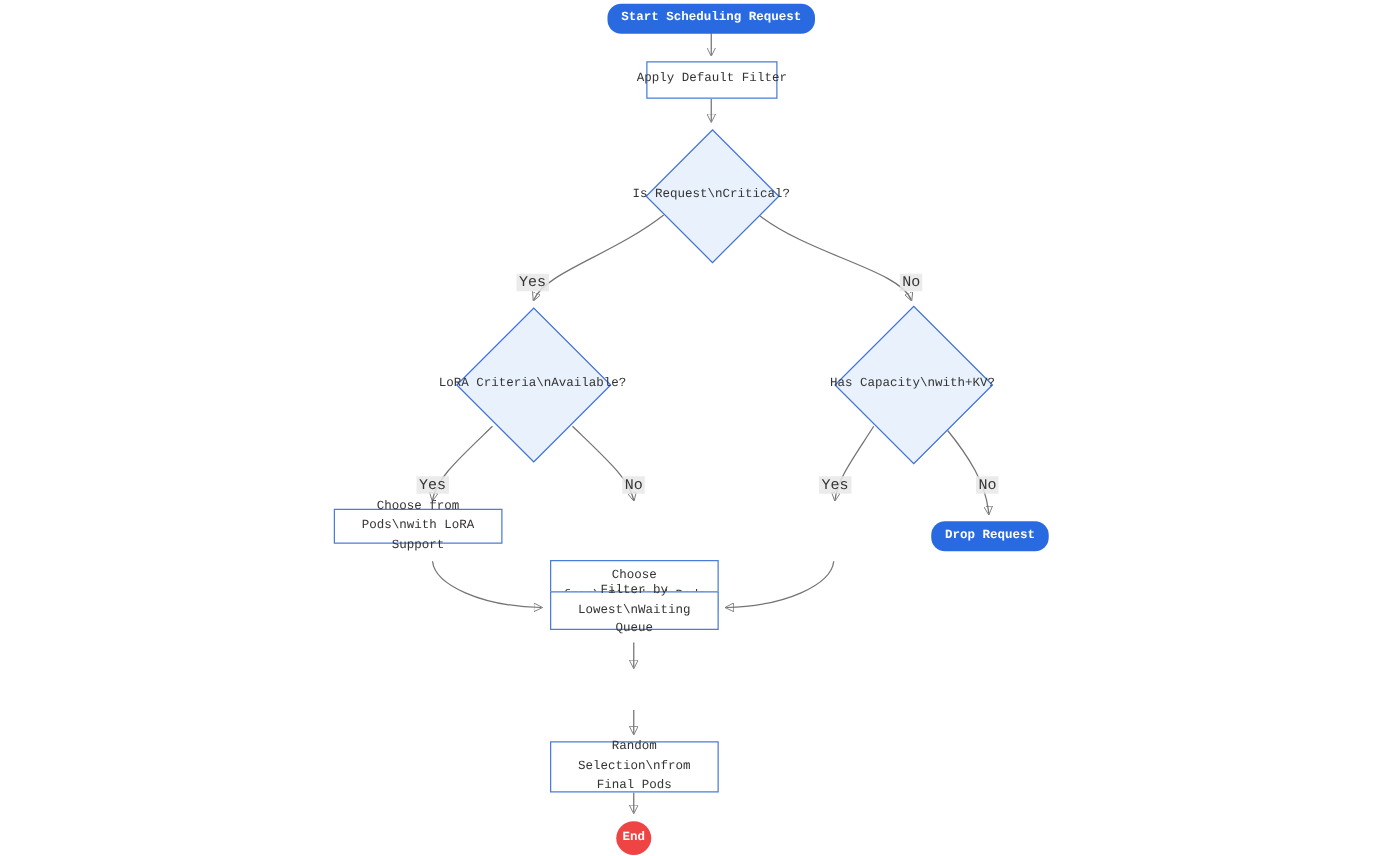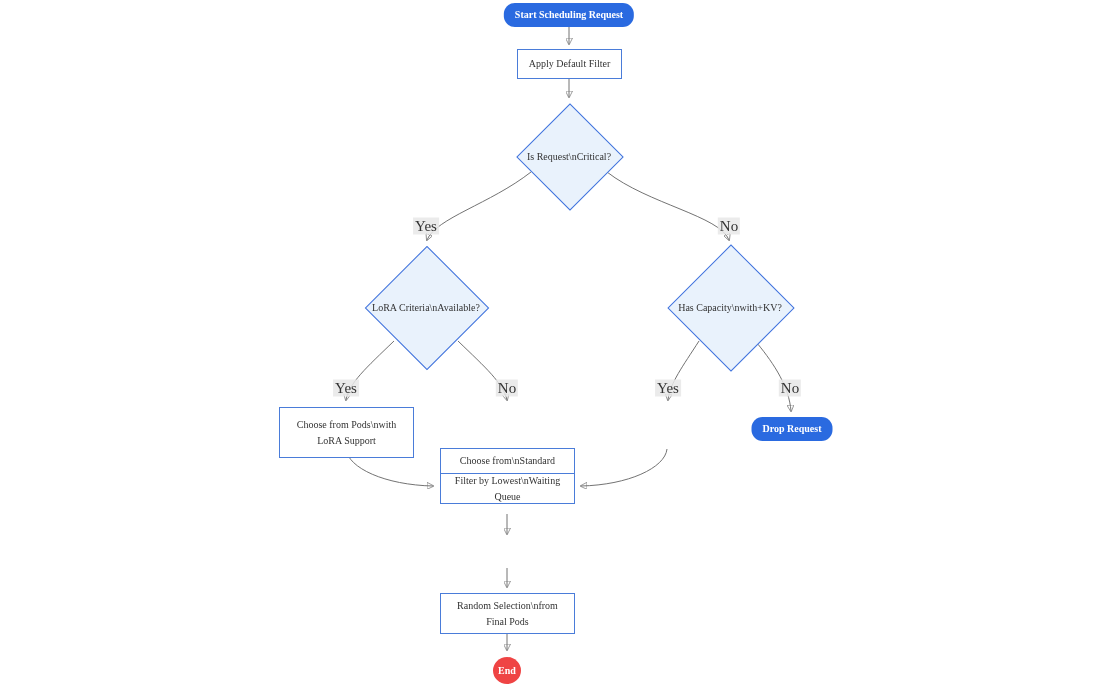--- a/index.html
+++ b/index.html
@@ -1,32 +1,32 @@
 <!DOCTYPE html>
 <html><head>
 <meta charset="utf-8">
 <style>
   html,body{margin:0;padding:0;background:#ffffff;}
   .canvas{
     position:relative;width:1103px;height:685px;background:#ffffff;overflow:hidden;
-    font-family:Liberation Serif, serif;color:#333333;
+    font-family:Liberation Mono, monospace;color:#333333;
   }
   .edge-layer{position:absolute;left:0;top:0;width:1103px;height:685px;}
   .edge-layer path{fill:none;stroke:#737373;stroke-width:1px;}
   .node{position:absolute;box-sizing:border-box;display:flex;align-items:center;justify-content:center;
         text-align:center;font-size:10px;line-height:1.55;color:#333333;z-index:2;}
   .rect{background:#ffffff;border:1.5px solid #4a7cd9;padding:2px 9px;}
   .nowrap{white-space:nowrap;padding:2px;}
   .pill{background:#2a6ae0;color:#ffffff;font-weight:bold;white-space:nowrap;
         border-radius:11px;padding:4px 11px;transform:translateX(-50%);}
   .circle{background:#ef4444;color:#ffffff;font-weight:bold;border-radius:50%;}
   .diamond-shape{position:absolute;transform:rotate(45deg);background:#e9f2fc;border:1.5px solid #3e71dd;z-index:1;}
   .diamond-label{position:absolute;transform:translate(-50%,-50%);white-space:nowrap;
                  font-size:10px;color:#333333;z-index:2;}
-  .edge-label{position:absolute;transform:translate(-50%,-50%);font-size:15px;color:#333333;
+  .edge-label{position:absolute;transform:translate(-50%,-50%);font-size:12px;color:#333333;
               background:rgba(232,232,232,0.85);padding:0 2px;z-index:3;}
 </style>
 </head>
 <body>
 
 <div class="canvas">
 
   <svg class="edge-layer" width="1103" height="685" viewBox="0 0 1103 685">
     <defs>
       <marker id="arrow" viewBox="0 0 10 10" refX="8.5" refY="5" markerWidth="7" markerHeight="7" orient="auto-start-reverse">
@@ -56,21 +56,21 @@
   <div class="node pill" style="left:569px;top:3px;">Start Scheduling Request</div>
 
   <div class="node rect nowrap" style="left:517px;top:49px;width:105px;height:30px;">Apply Default Filter</div>
 
   <div class="diamond-label" style="left:569px;top:156px;">Is Request\nCritical?</div>
 
   <div class="diamond-label" style="left:426px;top:307px;">LoRA Criteria\nAvailable?</div>
 
   <div class="diamond-label" style="left:730px;top:307px;">Has Capacity\nwith+KV?</div>
 
-  <div class="node rect" style="left:279px;top:407px;width:135px;height:51px;">Choose from Pods\nwith LoRA Support</div>
+  <div class="node rect" style="left:267px;top:407px;width:135px;height:28px;">Choose from Pods\nwith LoRA Support</div>
 
   <div class="node rect" style="left:440px;top:407px;width:135px;height:41px;margin-top:41px;">Choose from\nStandard Pods</div>
 
 
   <div class="node pill" style="left:792px;top:417px;">Drop Request</div>
 
   <div class="node rect" style="left:440px;top:473px;width:135px;height:31px;">Filter by Lowest\nWaiting Queue</div>
 
 
   <div class="node rect" style="left:440px;top:593px;width:135px;height:41px;">Random Selection\nfrom Final Pods</div>

